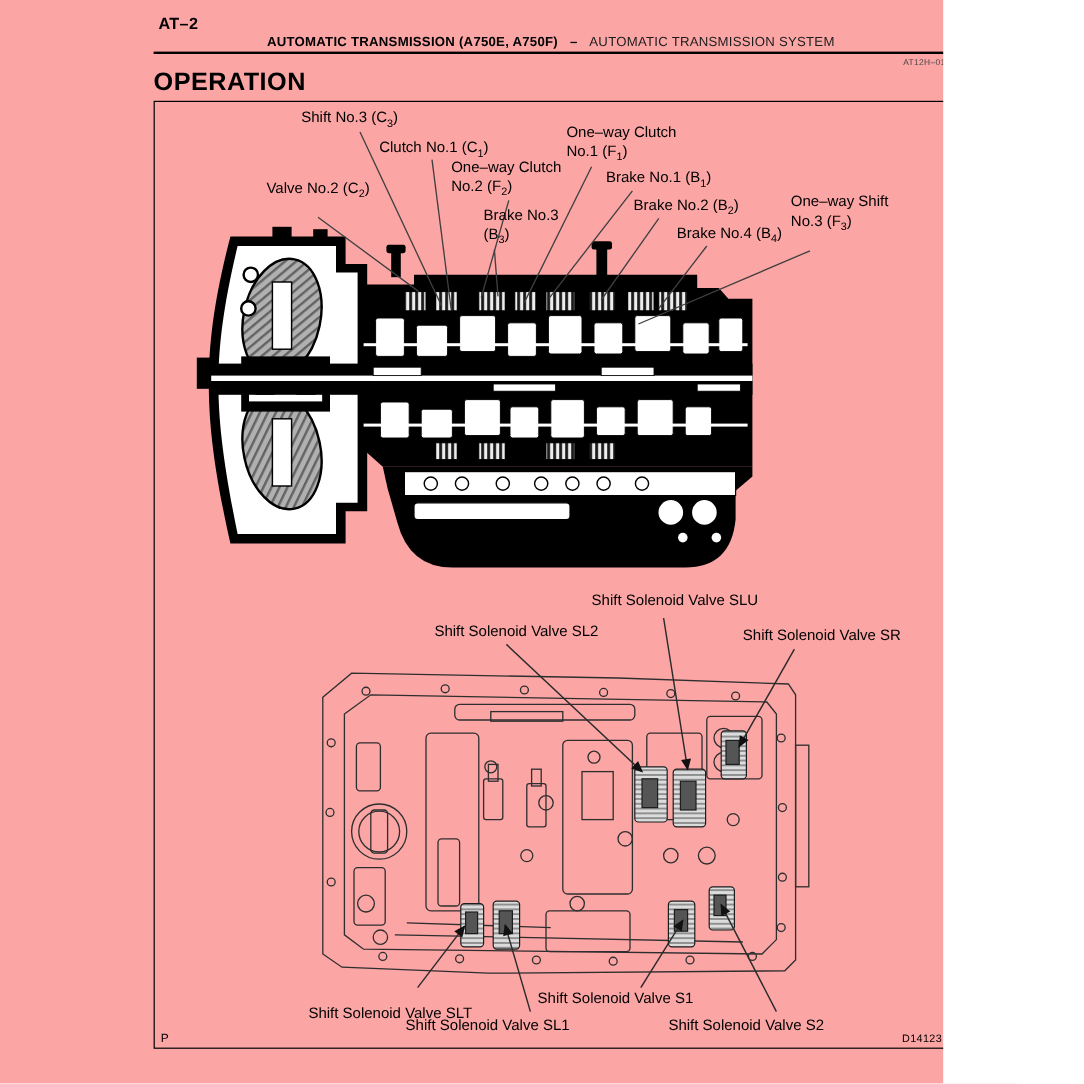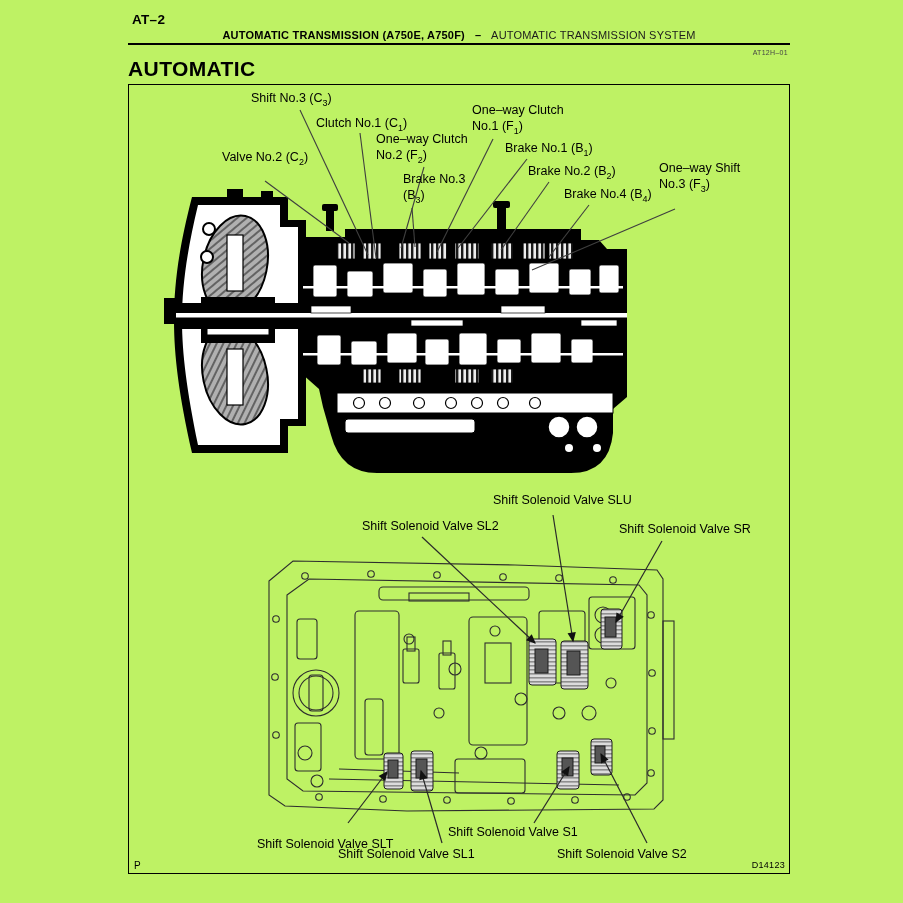--- a/index.html
+++ b/index.html
@@ -1,16 +1,16 @@
 <!DOCTYPE html>
 <html><head>
 <meta charset="utf-8">
 <style>
   html,body{margin:0;padding:0;background:#ffffff;}
-  .page{position:relative;width:903px;height:903px;background:#bef264;overflow:hidden;
+  .page{position:relative;width:786px;height:903px;background:#fca5a5;overflow:hidden;
         font-family:"Liberation Sans", sans-serif;color:#000;}
   .page-number{position:absolute;left:132px;top:12px;font-size:13.5px;font-weight:bold;letter-spacing:.3px;}
   .header-line{position:absolute;left:128px;top:29px;width:662px;display:flex;justify-content:center;
         align-items:baseline;gap:10px;font-size:11px;white-space:nowrap;}
   .header-bold{font-weight:bold;letter-spacing:.2px;}
   .header-sep{font-weight:bold;}
   .header-reg{letter-spacing:.2px;color:#1c1c1c;}
   .header-rule{position:absolute;left:128px;top:43px;width:662px;height:0;border-top:2px solid #000;}
   .section-code{position:absolute;left:640px;top:49px;width:148px;text-align:right;font-size:7px;color:#444;letter-spacing:.3px;}
   .doc-title{position:absolute;left:128px;top:57px;font-size:21px;font-weight:bold;letter-spacing:.4px;}
@@ -32,21 +32,21 @@
   <div class="page-number">AT–2</div>
 
   <div class="header-line">
     <span class="header-bold">AUTOMATIC TRANSMISSION (A750E, A750F)</span>
     <span class="header-sep">–</span>
     <span class="header-reg">AUTOMATIC TRANSMISSION SYSTEM</span>
   </div>
   <div class="header-rule"></div>
   <div class="section-code">AT12H–01</div>
 
-  <div class="doc-title">AUTOMATIC</div>
+  <div class="doc-title">OPERATION</div>
 
   <div class="figure-box">
 
     <svg class="fig-layer" style="left:32px;top:100px" width="510" height="300" viewBox="0 0 510 300">
       <defs>
         <pattern id="p-tc" patternUnits="userSpaceOnUse" width="6" height="6" patternTransform="rotate(38)">
           <rect width="6" height="6" fill="#b0b0b0"></rect>
           <line x1="1" y1="0" x2="1" y2="6" stroke="#636363" stroke-width="2"></line>
         </pattern>
         <pattern id="p-cp" patternUnits="userSpaceOnUse" width="5" height="10">

